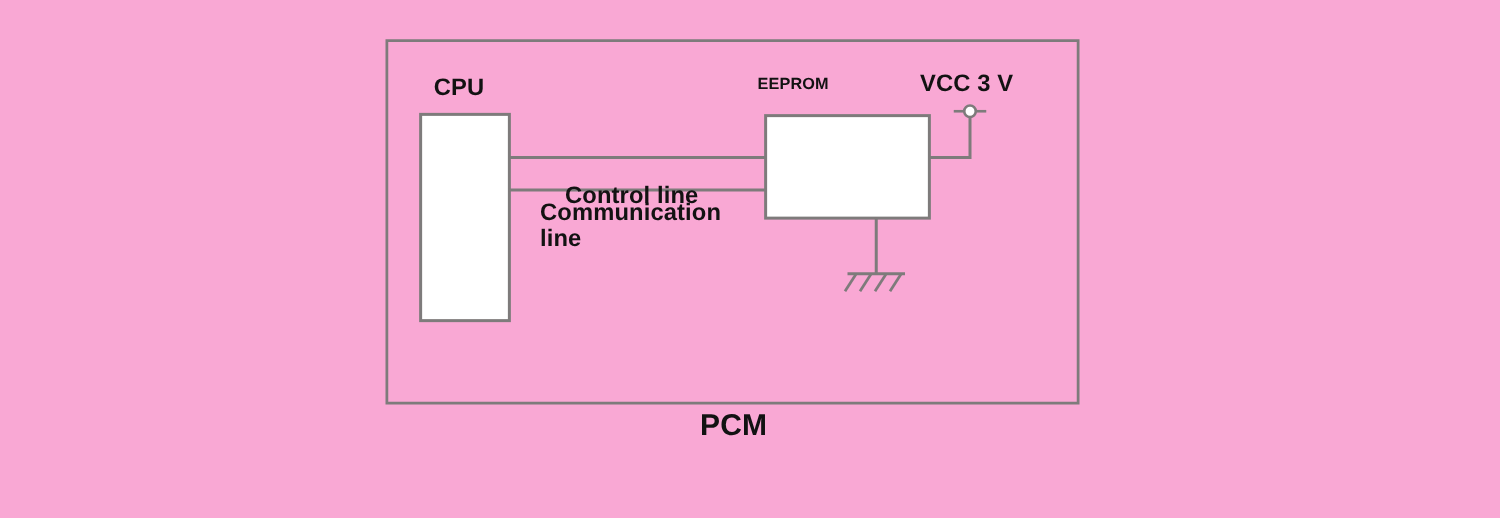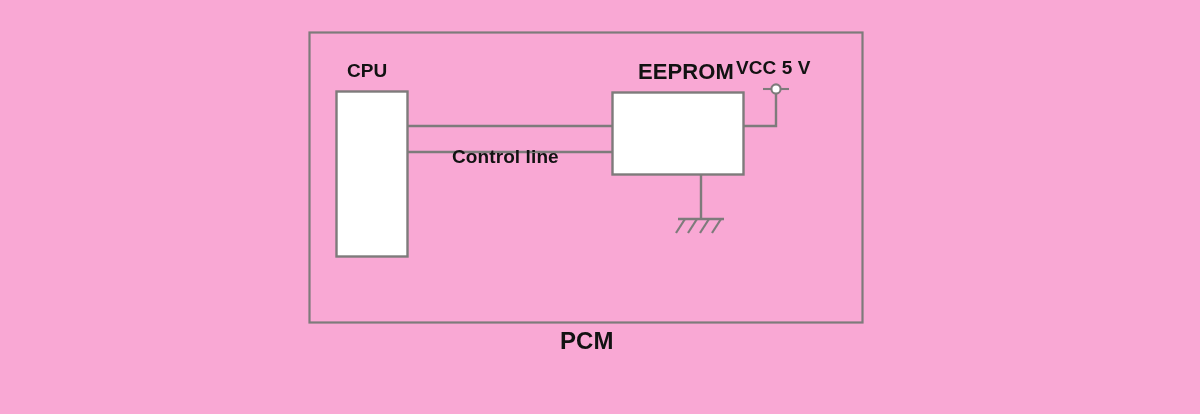--- a/index.html
+++ b/index.html
@@ -35,23 +35,23 @@
     white-space: pre;
     line-height: 1.12;
     letter-spacing: 0.1px;
   }
   #label-cpu {
     left: 347px;
     top: 60px;
     font-size: 19px;
   }
   #label-eeprom {
-    left: 638px;
+    left: 606px;
     top: 60px;
-    font-size: 22px;
+    font-size: 13px;
   }
   #label-vcc {
     left: 736px;
     top: 57px;
     font-size: 19px;
   }
   #label-control-line {
     left: 452px;
     top: 98px;
     font-size: 19px;
@@ -103,20 +103,21 @@
       <line x1="709" y1="219" x2="700" y2="233" stroke="#7e7b7b" stroke-width="2.2"></line>
       <line x1="721" y1="219" x2="712" y2="233" stroke="#7e7b7b" stroke-width="2.2"></line>
     </g>
 
   </svg>
 
   <div class="label" id="label-cpu">CPU</div>
 
   <div class="label" id="label-eeprom">EEPROM</div>
 
-  <div class="label" id="label-vcc">VCC 5 V</div>
+  <div class="label" id="label-vcc">VCC 3 V</div>
 
   <div class="label" id="label-control-line">Control line</div>
 
+  <div class="label" id="label-communication-line"><span>Communication</span><br><span>line</span></div>
 
   <div class="label" id="label-pcm">PCM</div>
 
 </div>
 
 </body></html>

